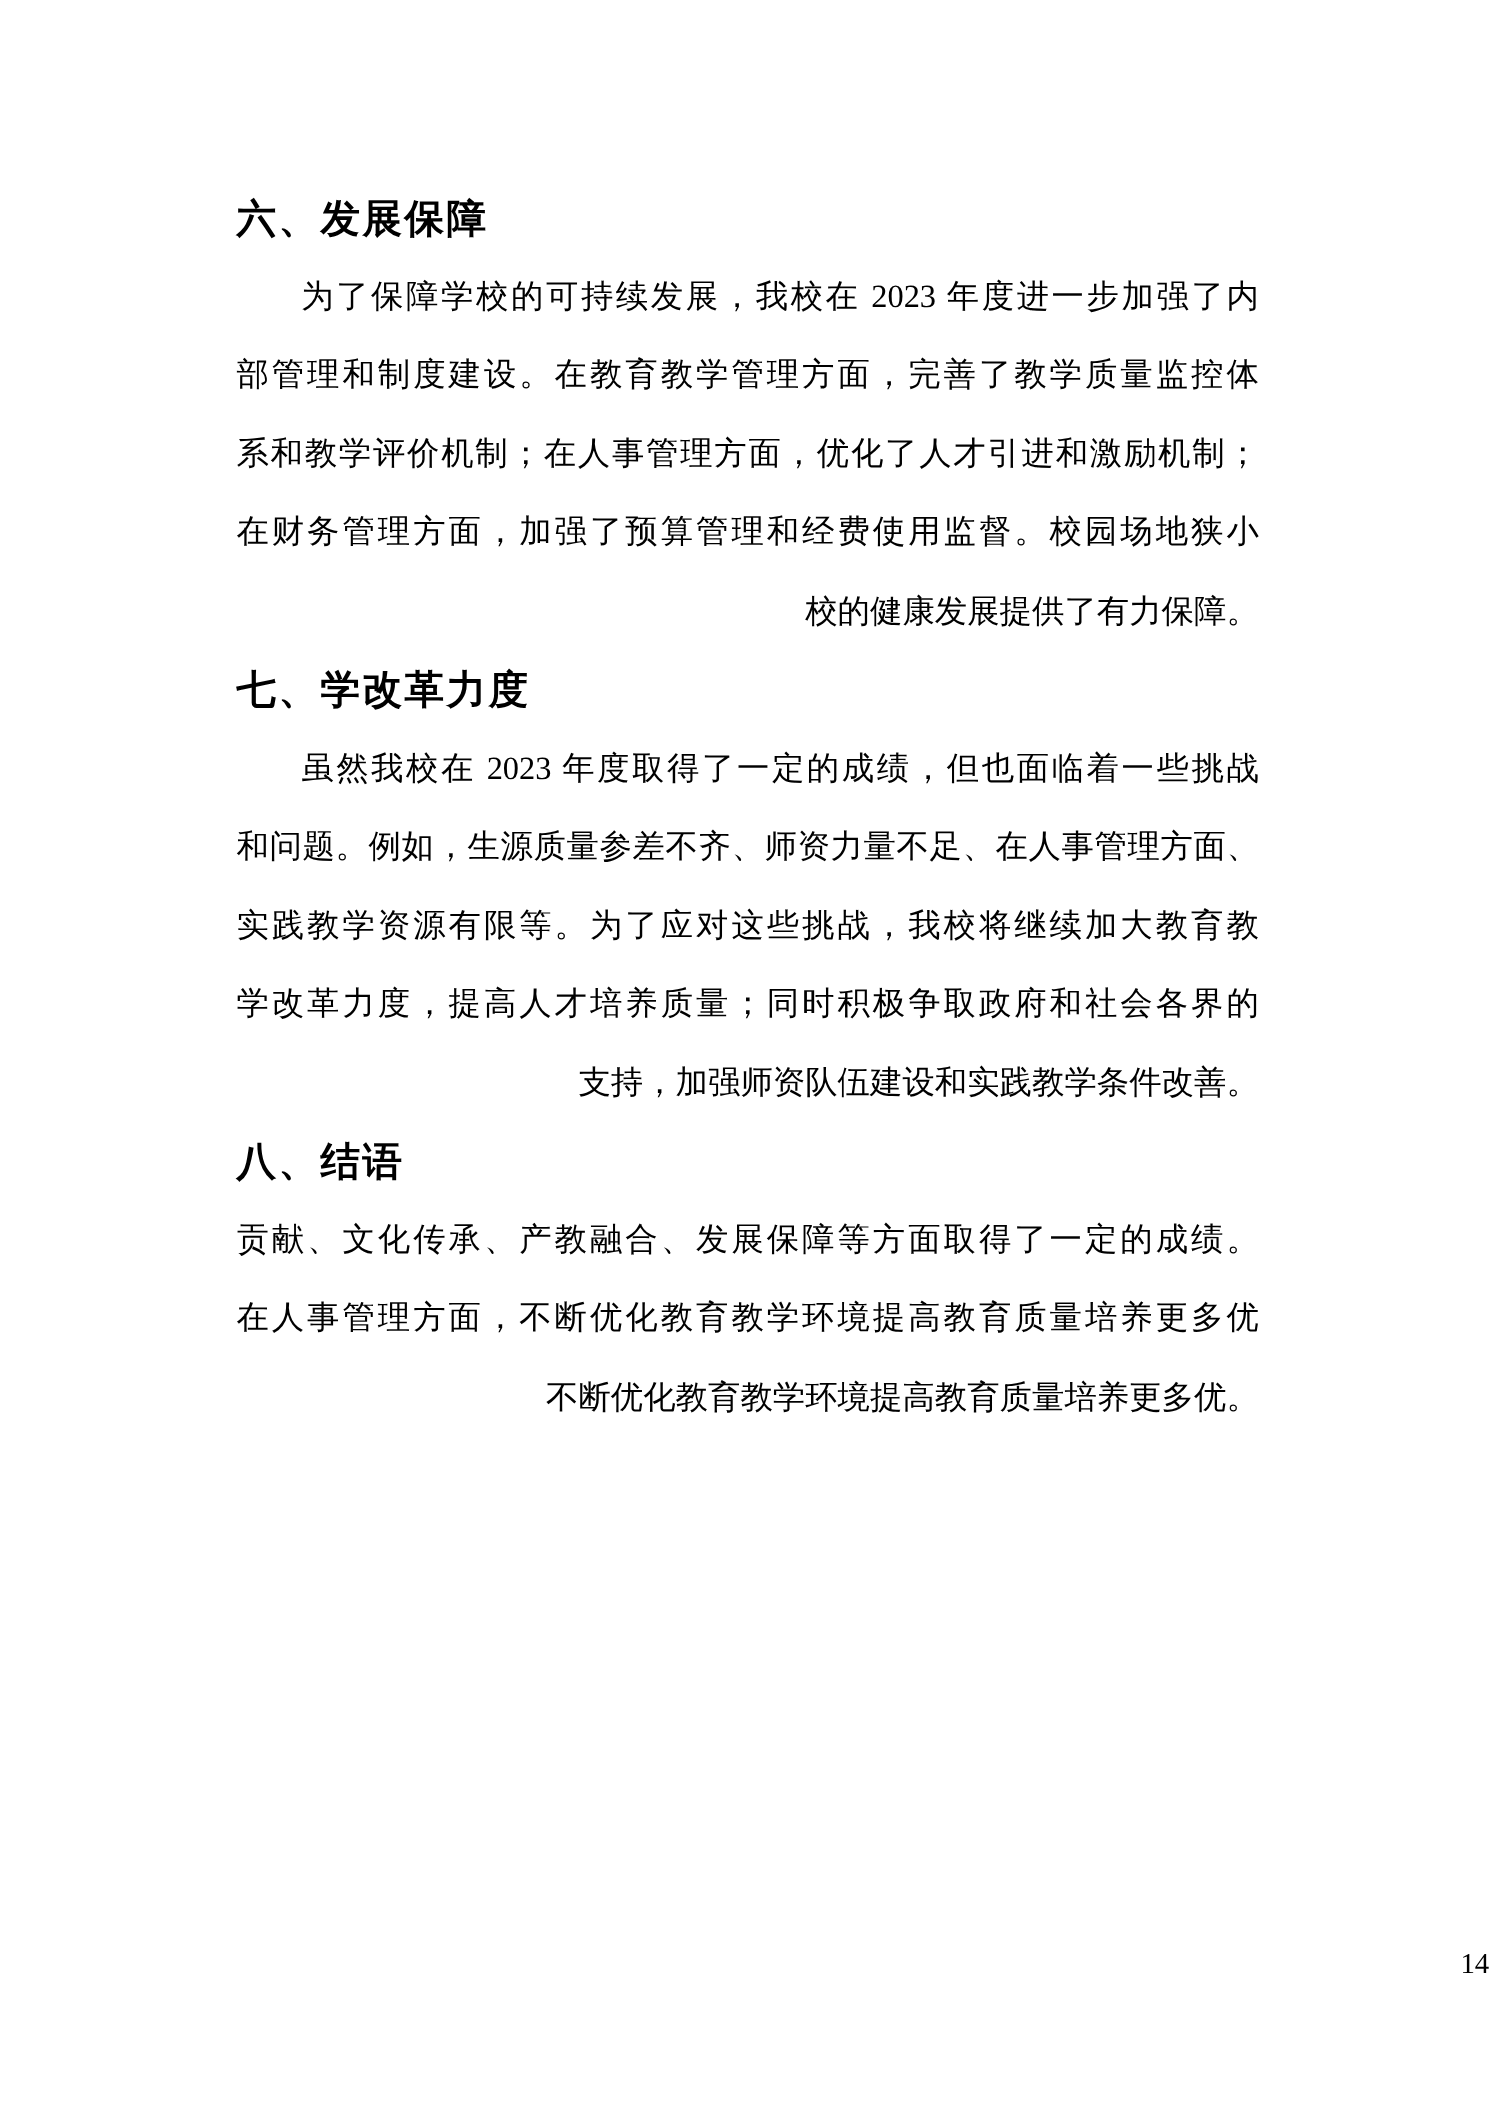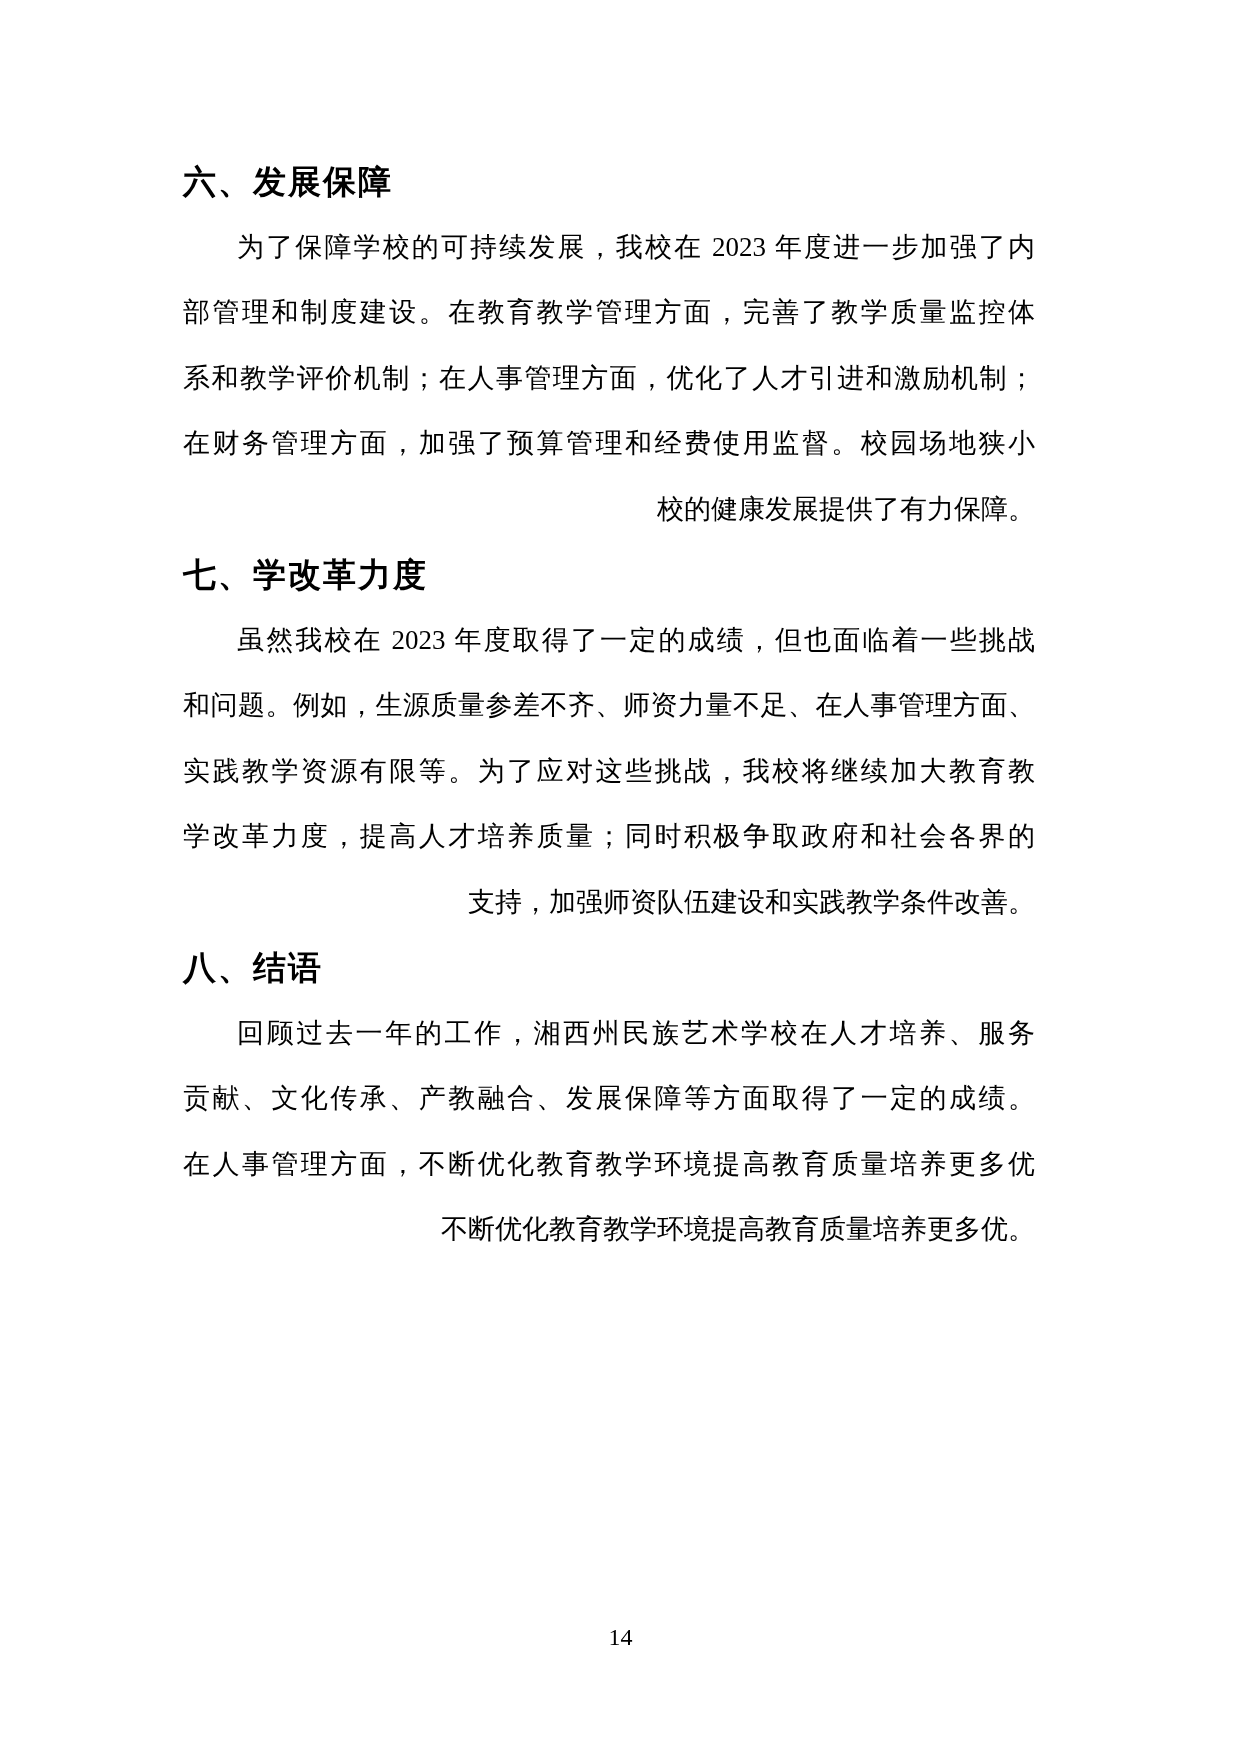--- a/index.html
+++ b/index.html
@@ -7,21 +7,21 @@
     position: relative;
     width: 1241px;
     height: 1754px;
     background: #ffffff;
     color: #000000;
     font-family: "Liberation Serif", "DejaVu Serif", serif;
     overflow: hidden;
   }
   .content {
     position: absolute;
-    left: 183px;
+    left: 197px;
     top: 149px;
     width: 852px;
   }
   .heading {
     font-family: "DejaVu Sans", "Liberation Sans", sans-serif;
     font-weight: bold;
     font-size: 33px;
     line-height: 65.5px;
     letter-spacing: 2px;
     white-space: nowrap;
@@ -37,21 +37,21 @@
   .line.indent { text-indent: 54px; }
   .line.last {
     text-align: right;
     text-align-last: auto;
   }
   .page-number {
     position: absolute;
     top: 1622px;
     left: 0;
     width: 100%;
-    text-align: center;
+    text-align: right;
     font-size: 24px;
     line-height: 30px;
   }
 </style>
 </head>
 <body>
 
 <div class="page">
   <div class="content" id="content">
       <div class="heading">六、发展保障</div>
@@ -60,19 +60,18 @@
       <div class="line">系和教学评价机制；在人事管理方面，优化了人才引进和激励机制；</div>
       <div class="line">在财务管理方面，加强了预算管理和经费使用监督。校园场地狭小</div>
       <div class="line last">校的健康发展提供了有力保障。</div>
       <div class="heading">七、学改革力度</div>
       <div class="line indent">虽然我校在 2023 年度取得了一定的成绩，但也面临着一些挑战</div>
       <div class="line">和问题。例如，生源质量参差不齐、师资力量不足、在人事管理方面、</div>
       <div class="line">实践教学资源有限等。为了应对这些挑战，我校将继续加大教育教</div>
       <div class="line">学改革力度，提高人才培养质量；同时积极争取政府和社会各界的</div>
       <div class="line last">支持，加强师资队伍建设和实践教学条件改善。</div>
       <div class="heading">八、结语</div>
-      <div class="line indent">回顾过去一年的工作，湘西州民族艺术学校在人才培养、服务</div>
       <div class="line">贡献、文化传承、产教融合、发展保障等方面取得了一定的成绩。</div>
       <div class="line">在人事管理方面，不断优化教育教学环境提高教育质量培养更多优</div>
       <div class="line last">不断优化教育教学环境提高教育质量培养更多优。</div>
     </div>
   <div class="page-number">14</div>
 </div>
 
 </body></html>

